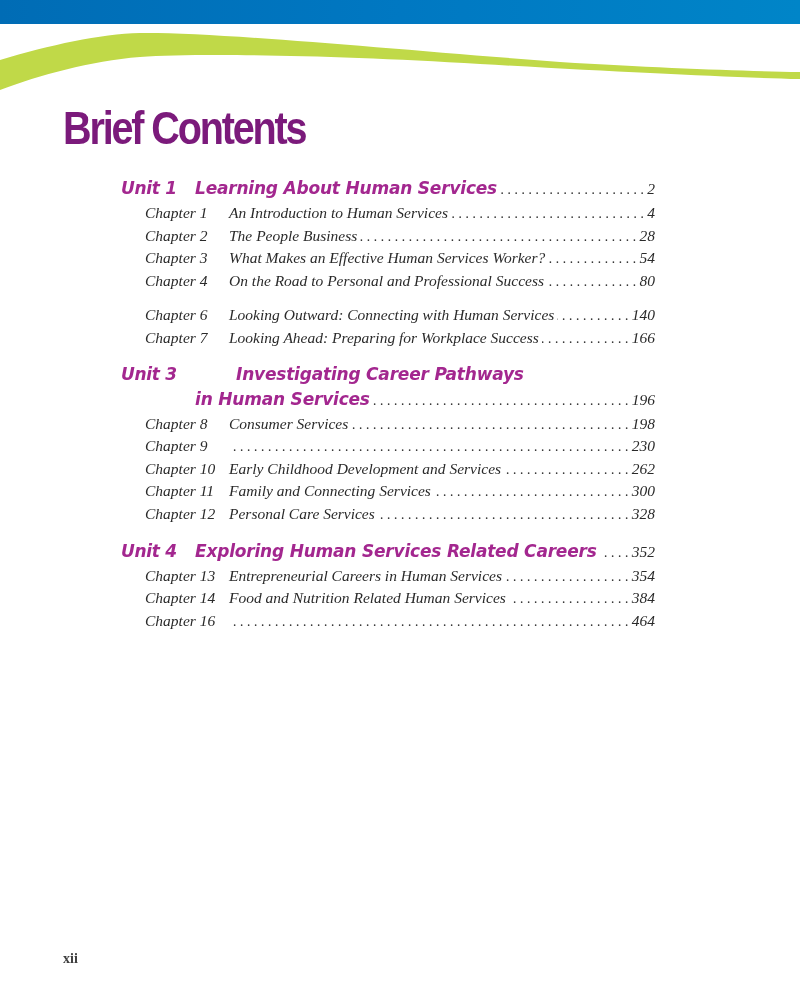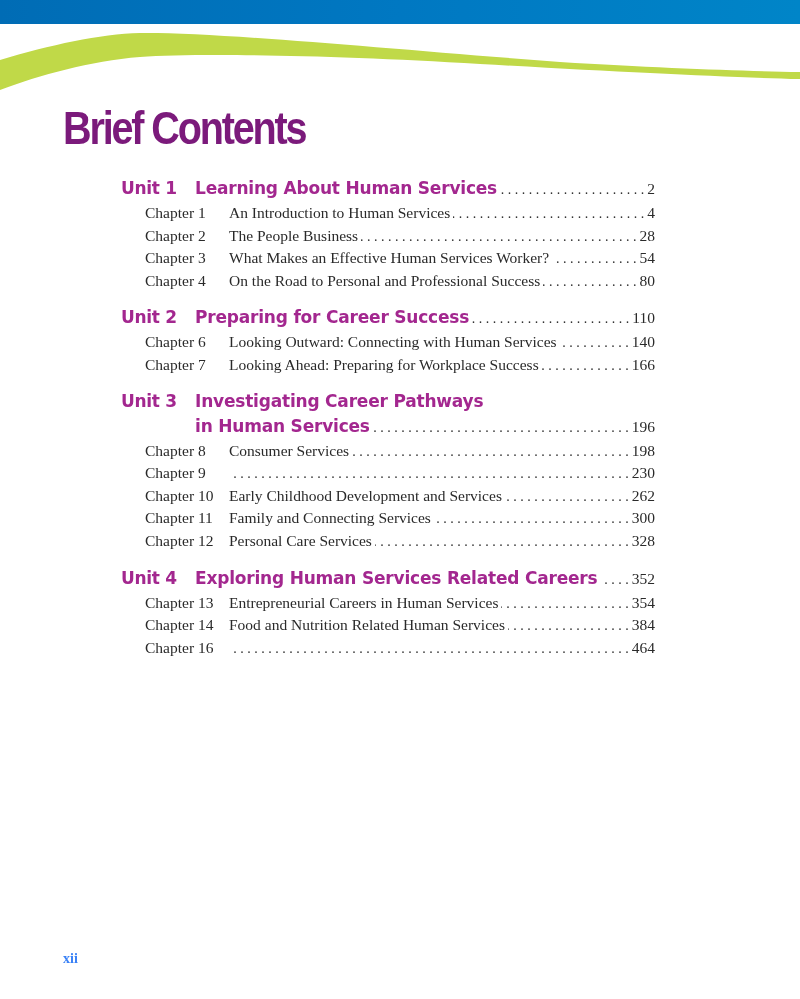--- a/index.html
+++ b/index.html
@@ -16,50 +16,50 @@
   .page-title {
     position: absolute; left: 63px; top: 100px; margin: 0;
     font-family: "Liberation Sans", sans-serif;
     font-weight: bold; font-size: 46px; letter-spacing: -2.5px;
     color: #7b1a7b; transform: scaleX(0.86); transform-origin: left top;
     line-height: 56px;
   }
   .toc { position: absolute; left: 121px; top: 175px; width: 534px; }
   .unit { margin-bottom: 12px; }
   .unit-row, .chapter-row {
-    display: flex; align-items: baseline; white-space: nowrap; overflow: hidden;
+    display: flex; align-items: baseline; white-space: nowrap; overflow: hidden; font-style: italic;
   }
   .unit-row {
     font-family: "DejaVu Sans", "Liberation Sans", sans-serif;
     font-weight: bold; font-size: 17px; color: #a3278f; height: 27px; line-height: 27px;
   }
   .unit-row .unit-num { width: 74px; flex: none; letter-spacing: -0.3px; }
   .unit-row .unit-title { flex: none; letter-spacing: -0.2px; }
   .unit-row.cont .unit-title { margin-left: 74px; }
-  .unit-row.first-line { height: 24px; line-height: 24px; }
+  .unit-row.first-line { height: 24px; line-height: 24px; gap: 41px; }
   .chapter-row {
     font-family: "Liberation Serif", "DejaVu Serif", serif;
     font-size: 15.5px; color: #2a2a2a; height: 22.6px; line-height: 22.6px;
     padding-left: 24px;
   }
   .chapter-row .ch-label { width: 84px; flex: none; }
   .chapter-row .ch-title { flex: none; }
   .leader {
     flex: 1 1 auto; overflow: hidden; margin: 0 3px; color: #333;
     font-family: "Liberation Serif", serif; font-weight: normal; font-size: 14px;
     letter-spacing: 2.6px; text-align: right; direction: rtl;
   }
   .leader::before { content: ". . . . . . . . . . . . . . . . . . . . . . . . . . . . . . . . . . . . . . . . . . . . . . . . . . . . . . . . . . . . . . . . . . . . . . . . . . . . . . . . . ."; letter-spacing: 0; }
   .page-num {
     flex: none; font-family: "Liberation Serif", serif; font-weight: normal;
     font-size: 15.5px; color: #2a2a2a; text-align: right;
   }
   .folio {
     position: absolute; left: 63px; top: 951px;
-    font-family: "Liberation Serif", serif; font-weight: bold; font-size: 14px; color: #3b82f6;
+    font-family: "Liberation Serif", serif; font-weight: bold; font-size: 14px; color: #404040;
   }
 </style>
 </head>
 <body>
 
 <div class="top-band"></div>
 <svg class="swoosh" viewBox="0 0 800 100" preserveAspectRatio="none">
   <path d="M0,60 C50,45 100,34 140,33 C220,32 400,50 560,62 C660,68 740,71 800,72 L800,79 C720,77 620,72 480,64 C330,55 200,53 140,57 C90,61 40,75 0,90 Z" fill="#c0d948"></path>
 </svg>
 
@@ -94,26 +94,20 @@
     </div>
     <div class="chapter-row">
       <span class="ch-label">Chapter 4</span>
       <span class="ch-title">On the Road to Personal and Professional Success</span>
       <span class="leader"></span>
       <span class="page-num">80</span>
     </div>
   </div>
 
   <div class="unit">
-    <div class="unit-row">
-      <span class="unit-num">Unit 2</span>
-      <span class="unit-title">Preparing for Career Success</span>
-      <span class="leader"></span>
-      <span class="page-num">110</span>
-    </div>
     <div class="chapter-row">
       <span class="ch-label">Chapter 6</span>
       <span class="ch-title">Looking Outward: Connecting with Human Services</span>
       <span class="leader"></span>
       <span class="page-num">140</span>
     </div>
     <div class="chapter-row">
       <span class="ch-label">Chapter 7</span>
       <span class="ch-title">Looking Ahead: Preparing for Workplace Success</span>
       <span class="leader"></span>

